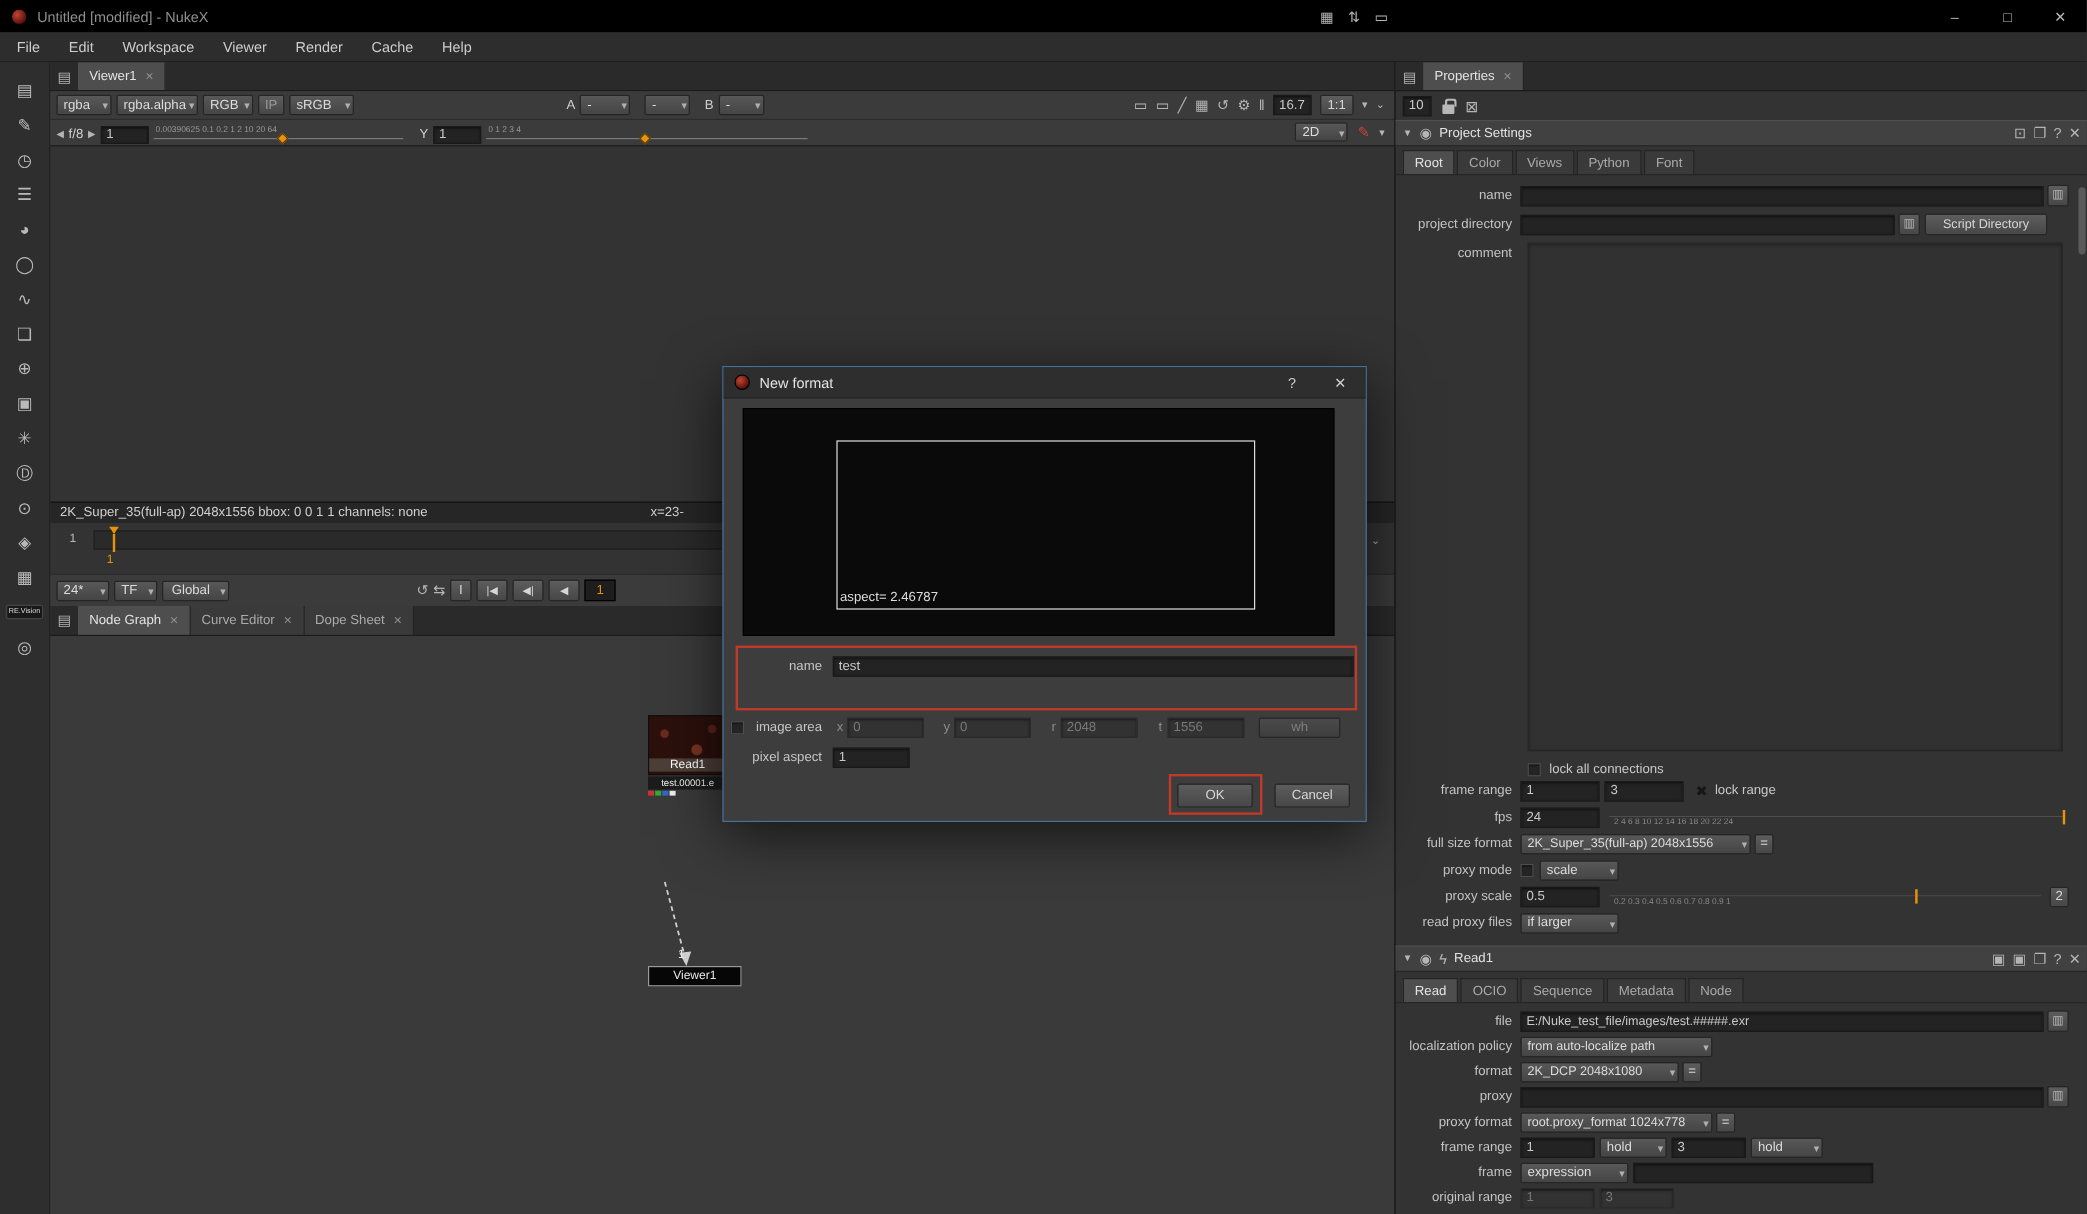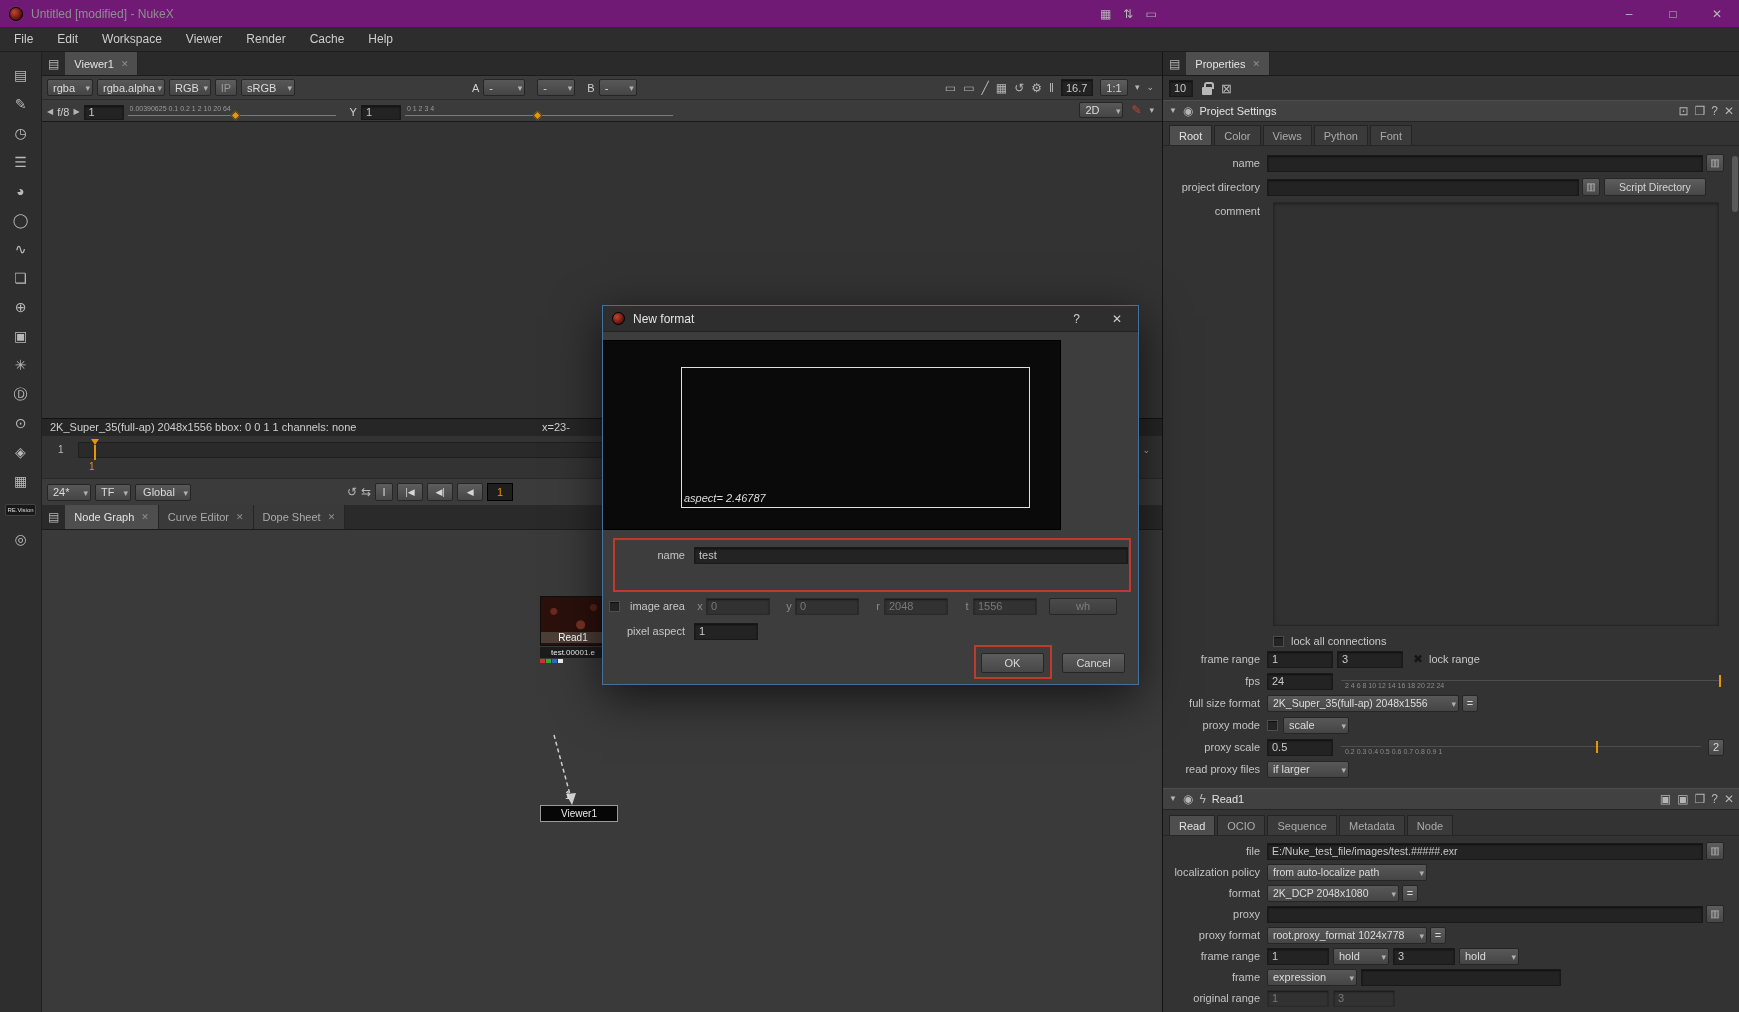--- a/index.html
+++ b/index.html
@@ -3,21 +3,21 @@
 <meta charset="utf-8">
 <style>
   * { margin:0; padding:0; box-sizing:border-box; }
   html,body { width:1739px; height:1012px; }
   body { position:relative; background:#333; font-family:"Liberation Sans",sans-serif; font-size:11px; color:#c8c8c8; overflow:hidden; }
   .abs { position:absolute; }
   .flex { display:flex; align-items:center; }
   .ic { color:#b5b5b5; font-size:12px; line-height:1; display:inline-block; text-align:center; }
 
   
-  .titlebar { position:absolute; left:0; top:0; width:1739px; height:27px; background:#701a75; color:#8f8f8f; display:flex; align-items:center; }
+  .titlebar { position:absolute; left:0; top:0; width:1739px; height:27px; background:#000000; color:#8f8f8f; display:flex; align-items:center; }
   .nukelogo { width:14px; height:14px; border-radius:50%; background:radial-gradient(circle at 35% 35%, #c24532, #5a120c 70%, #2a0503); border:1px solid #000; margin:0 8px 0 9px; }
   .winctl { width:44px; height:27px; display:flex; align-items:center; justify-content:center; color:#b9b9b9; font-size:12px; }
   .menubar { position:absolute; left:0; top:27px; width:1739px; height:25px; background:#2d2d2d; border-bottom:1px solid #1d1d1d; display:flex; align-items:center; gap:24px; padding-left:14px; color:#cdcdcd; font-size:12px; }
   .menubar span { cursor:default; }
 
   
   .sidebar { position:absolute; left:0; top:52px; width:42px; height:960px; background:#2e2e2e; border-right:1px solid #202020; display:flex; flex-direction:column; align-items:center; padding-top:8px; }
   .sbi { width:30px; height:29px; display:flex; align-items:center; justify-content:center; }
   .sbi .ic { font-size:14px; color:#b9b9b9; }
   .revbadge { font-size:6px !important; background:#181818; border:1px solid #444; color:#ddd !important; padding:2px 1px; border-radius:2px; }
@@ -82,21 +82,21 @@
   .ftabs { position:absolute; left:0; width:100%; height:24px; border-bottom:1px solid #262626; display:flex; align-items:flex-end; padding-left:6px; gap:2px; }
   .ftabs .tab { height:20px; border:1px solid #242424; border-bottom:none; }
   .comment { position:absolute; left:110px; top:150px; width:446px; height:424px; background:#313131; border:1px solid #262626; box-shadow:inset 0 1px 3px rgba(0,0,0,.4); }
   .lock { position:relative; width:10px; height:8px; background:#b8b8b8; border-radius:1px; margin-top:5px; }
   .lock:before { content:""; position:absolute; left:2px; top:-5px; width:6px; height:5px; border:2px solid #b8b8b8; border-bottom:none; border-radius:3px 3px 0 0; }
   .scrollthumb { position:absolute; right:1px; top:104px; width:6px; height:56px; background:#5a5a5a; border-radius:3px; }
 
   
   .dialog { position:absolute; left:602px; top:305px; width:537px; height:380px; background:#3d3d3d; border:1px solid #41719c; box-shadow:0 12px 45px rgba(0,0,0,.65); z-index:40; }
   .dlgtitle { position:absolute; left:0; top:0; width:100%; height:26px; background:#2e2e2e; border-bottom:1px solid #222; display:flex; align-items:center; color:#e4e4e4; font-size:12px; }
-  .dlgprev { position:absolute; left:0; top:34px; width:458px; height:190px; background:#0a0a0a; border:1px solid #000;font-style:italic; }
+  .dlgprev { position:absolute; left:16px; top:34px; width:493px; height:190px; background:#0a0a0a; border:1px solid #000; }
   .dlgrect { position:absolute; left:77px; top:26px; width:349px; height:141px; border:1px solid #e0e0e0; }
   .drow { position:absolute; left:0; width:537px; height:18px; display:flex; align-items:center; }
   .dlbl { width:91px; text-align:right; padding-right:9px; color:#c6c6c6; flex:none; }
   .mini { width:12px; text-align:center; color:#c6c6c6; flex:none; }
   .anno { position:absolute; border:2px solid #bf3a28; z-index:6; pointer-events:none; }
   .focusinp { border:1px solid #d98a00 !important; box-shadow:inset 0 1px 2px rgba(0,0,0,.55), 0 0 2px rgba(217,138,0,.6); }
   .caret { display:inline-block; width:1px; height:11px; background:#ececec; margin-left:1px; }
   .framebox { width:26px; height:18px; background:#1e1e1e; border:1px solid #000; color:#e8940a; display:flex; align-items:center; justify-content:center; }
 </style>
 </head>

